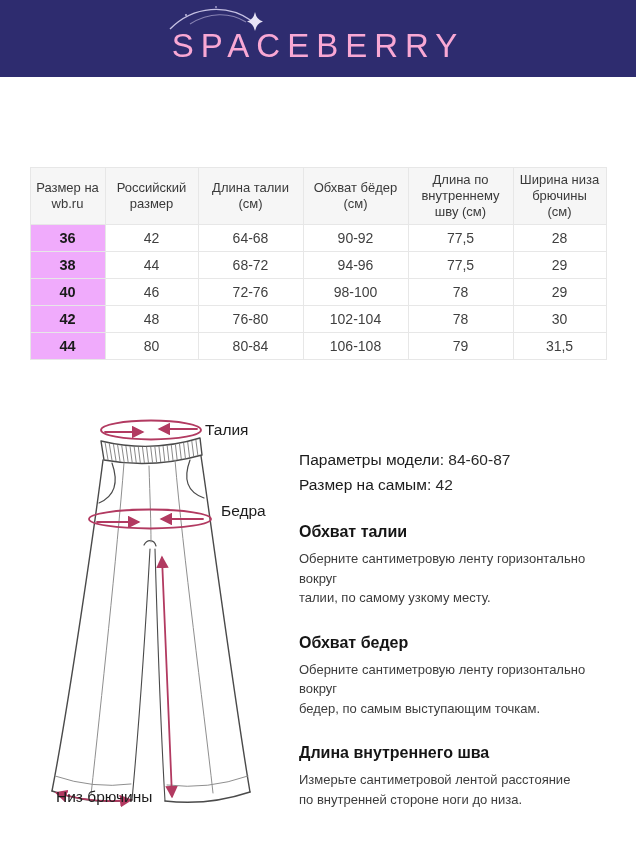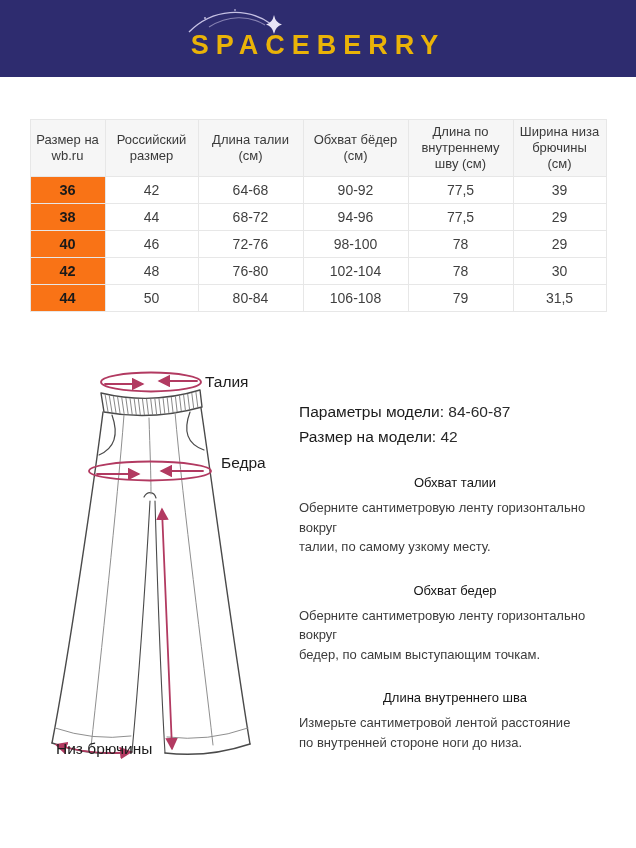--- a/index.html
+++ b/index.html
@@ -21,38 +21,38 @@
     width: 100%;
     height: 77px;
     background: #2e2c6f;
     display: flex;
     align-items: center;
     justify-content: center;
   }
   .logo-wrap { position: relative; display: inline-block; }
   .logo-text {
     font-family: "Liberation Sans", sans-serif;
-    font-size: 27px;
-    font-weight: 700;
+    font-size: 33px;
+    font-weight: 400;
     letter-spacing: 7px;
-    color: #eab308;
+    color: #f9a8d4;
     line-height: 1;
     padding-top: 14px;
   }
   .comet-svg {
     position: absolute;
     left: -8px;
     top: -16px;
     width: 120px;
     height: 44px;
     pointer-events: none;
   }
 
   
-  .table-wrap { margin-top: 42px; }
+  .table-wrap { margin-top: 90px; }
   table.size-table {
     width: 576px;
     margin: 0 auto;
     border-collapse: collapse;
     table-layout: fixed;
   }
   .size-table th, .size-table td {
     border: 1px solid #e7e7e7;
     text-align: center;
     vertical-align: middle;
@@ -67,21 +67,21 @@
     padding: 4px 5px;
   }
   .size-table td {
     font-size: 14px;
     color: #3f3f3f;
     height: 27px;
     padding: 2px 4px;
     background: #ffffff;
   }
   .size-table td.row-head {
-    background: #f97316;
+    background: #f0abfc;
     font-weight: 700;
     color: #1a1a1a;
     font-size: 14.5px;
   }
 
   
   .guide {
     position: relative;
     margin-top: 43px;
     height: 448px;
@@ -114,25 +114,24 @@
     width: 312px;
   }
   .model-info { font-size: 15.5px; color: #222; }
   .model-line { line-height: 25px; }
   .model-line .lab { font-weight: 400; color: #1b1b1b; }
   .model-line .val { font-weight: 400; color: #2a2a2a; }
 
   .measure-section { margin-top: 26px; }
   .measure-section:first-of-type { margin-top: 35px; }
   .measure-title {
-    font-size: 13px;
-    font-weight: 400;
+    font-size: 16px;
+    font-weight: 700;
     color: #151515;
     margin-bottom: 8px;
-    text-align: center;
   }
   .measure-text {
     font-size: 13px;
     line-height: 19.5px;
     color: #3c3c3c;
     white-space: pre-line;
   }
 </style>
 </head>
 <body>
@@ -172,21 +171,21 @@
           <th>Ширина низа брючины (см)</th>
         </tr>
       </thead>
       <tbody>
         <tr>
           <td class="row-head">36</td>
           <td>42</td>
           <td>64-68</td>
           <td>90-92</td>
           <td>77,5</td>
-          <td>39</td>
+          <td>28</td>
         </tr>
         <tr>
           <td class="row-head">38</td>
           <td>44</td>
           <td>68-72</td>
           <td>94-96</td>
           <td>77,5</td>
           <td>29</td>
         </tr>
         <tr>
@@ -200,21 +199,21 @@
         <tr>
           <td class="row-head">42</td>
           <td>48</td>
           <td>76-80</td>
           <td>102-104</td>
           <td>78</td>
           <td>30</td>
         </tr>
         <tr>
           <td class="row-head">44</td>
-          <td>50</td>
+          <td>80</td>
           <td>80-84</td>
           <td>106-108</td>
           <td>79</td>
           <td>31,5</td>
         </tr>
       </tbody>
     </table>
   </section>
 
   <section class="guide">
@@ -301,21 +300,21 @@
     <div class="diag-label lbl-hips">Бедра</div>
     <div class="diag-label lbl-hem">Низ брючины</div>
 
     <div class="right-col">
       <div class="model-info">
         <div class="model-line">
           <span class="lab">Параметры модели:</span>
           <span class="val">84-60-87</span>
         </div>
         <div class="model-line">
-          <span class="lab">Размер на модели:</span>
+          <span class="lab">Размер на самым:</span>
           <span class="val">42</span>
         </div>
       </div>
 
       <div class="measure-section">
         <div class="measure-title">Обхват талии</div>
         <div class="measure-text">Оберните сантиметровую ленту горизонтально вокруг
 талии, по самому узкому месту.</div>
       </div>
 

